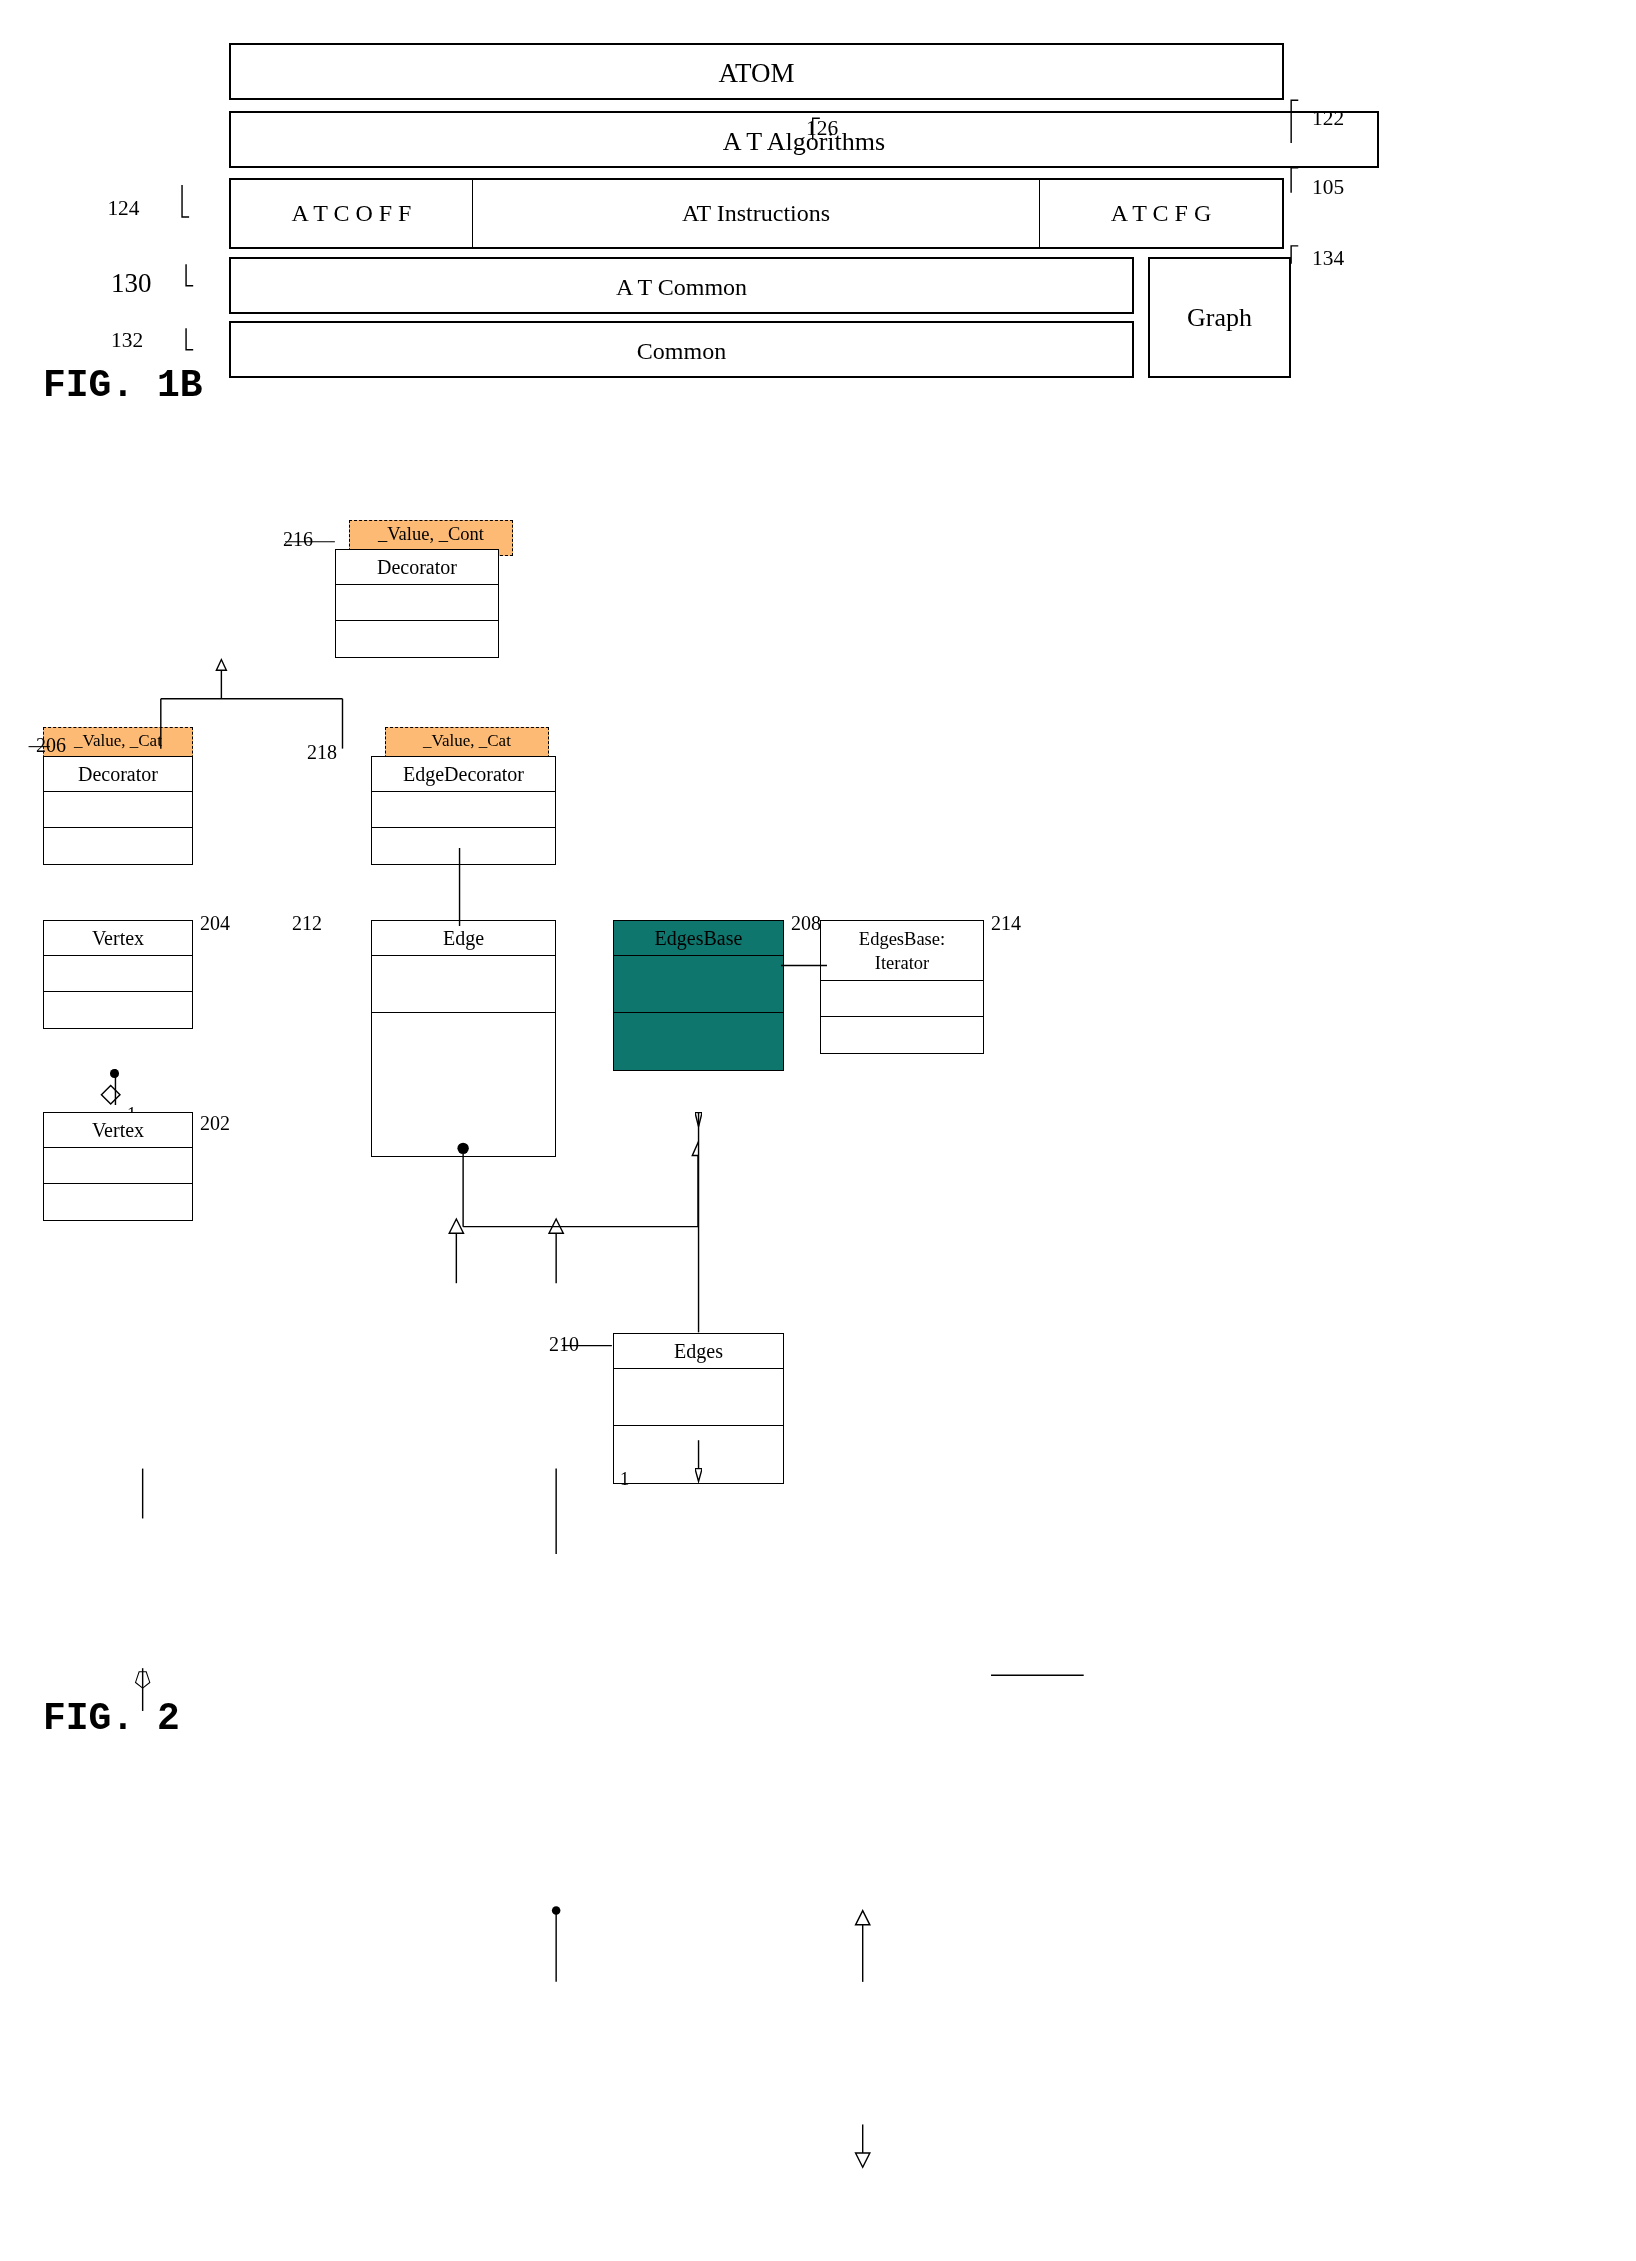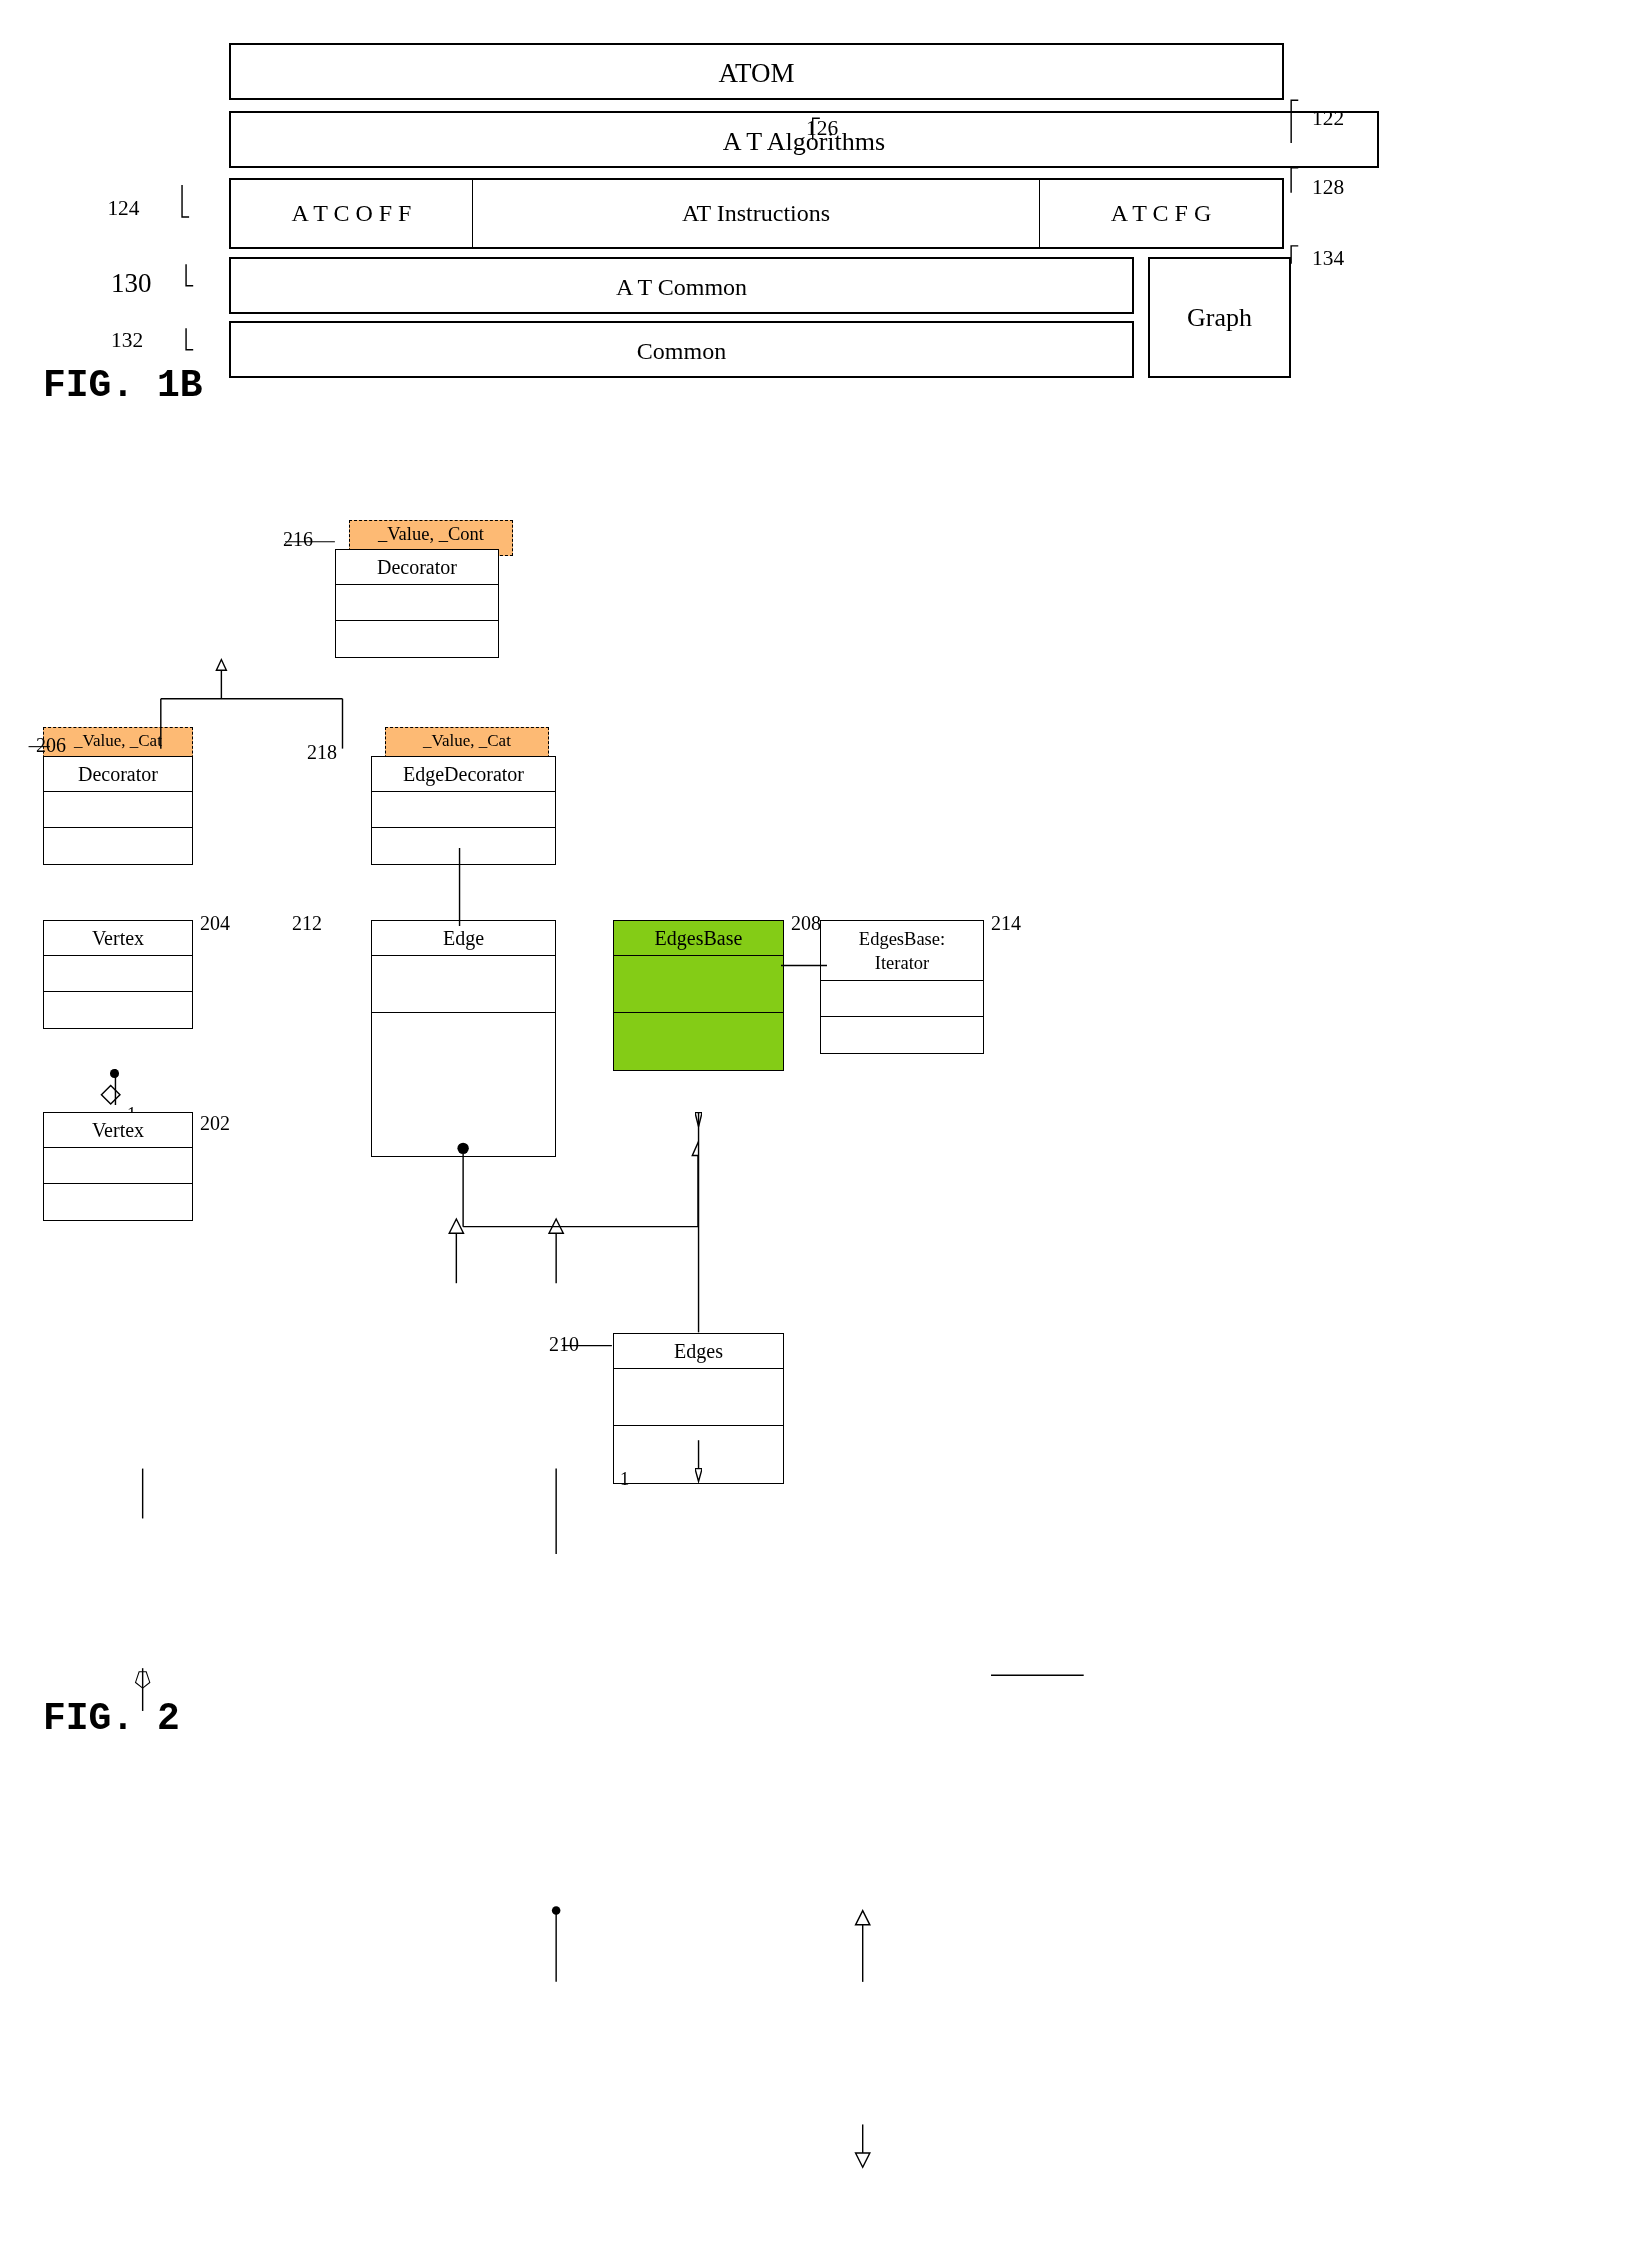--- a/index.html
+++ b/index.html
@@ -184,21 +184,21 @@
     </div>
     <div class="at-instructions-box">
       <span>AT Instructions</span>
     </div>
     <div class="atcfg-box">
       <span>A T C F G</span>
     </div>
   </div>
 
   <div style="position:absolute; top:132px; left:1226px; font-size:21.4px;">
-    <span>128</span>
+    <span>105</span>
   </div>
   <svg style="position:absolute;top:114px;left:1198px;width:57px;height:43px;" viewBox="0 0 80 60" width="57" height="43">
     <path d="M 10 50 L 10 15 L 20 15" stroke="#000" stroke-width="2" fill="none"></path>
   </svg>
 
   <div style="position:absolute; top:153px; left:21.4px; font-size:21.4px;">
     <span>124</span>
   </div>
   <svg style="position:absolute;top:135px;left:39px;width:107px;height:46px;" viewBox="0 0 150 65" width="107" height="46">
     <path d="M 80 10 L 80 55 L 90 55" stroke="#000" stroke-width="2" fill="none"></path>
@@ -385,21 +385,21 @@
 </div>
 
 <div class="num-label" style="position:absolute;top:912px;left:292px;">
   <span>212</span>
 </div>
 
 <svg style="position:absolute;top:848px;left:456px;width:7.1px;height:78px;pointer-events:none;" viewBox="0 0 10 110" width="7.1" height="78">
   <line x1="5" y1="0" x2="5" y2="110" stroke="#000" stroke-width="2"></line>
 </svg>
 
-<div style="position:absolute;top:920px;left:613px;width:171px;border:1.4px solid #000;background:#84cc16;">
+<div style="position:absolute;top:920px;left:613px;width:171px;border:1.4px solid #000;background:#0f766e;">
   <div style="border-bottom:1.4px solid #000;text-align:center;font-size:20px;padding:5.7px 2.9px;">
     <span>EdgesBase</span>
   </div>
   <div style="height:57px;border-bottom:0.7px solid #000;"></div>
   <div style="height:57px;"></div>
 </div>
 
 <div class="num-label" style="position:absolute;top:912px;left:791px;">
   <span>208</span>
 </div>

